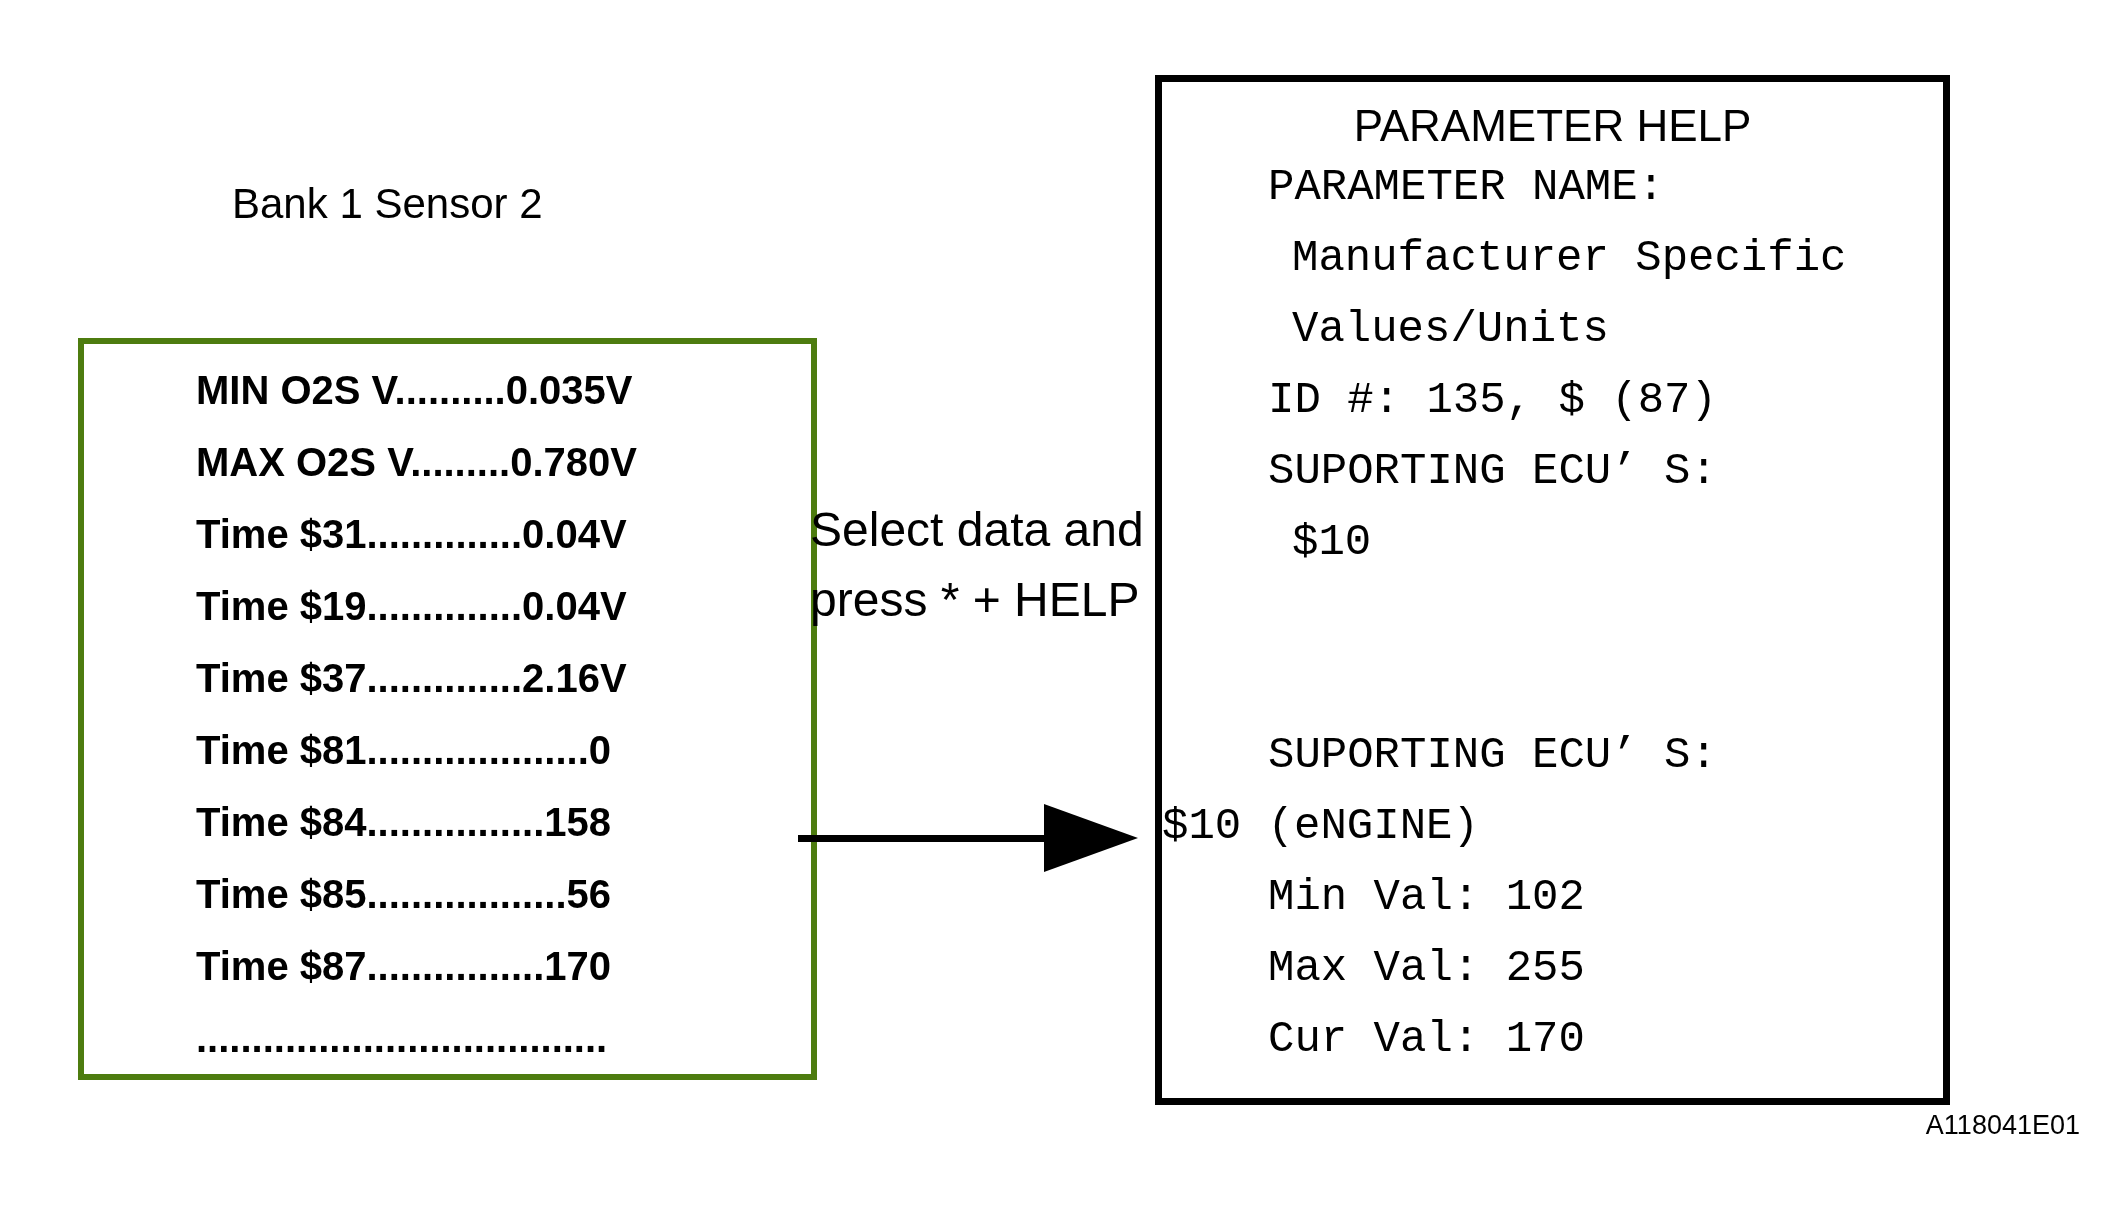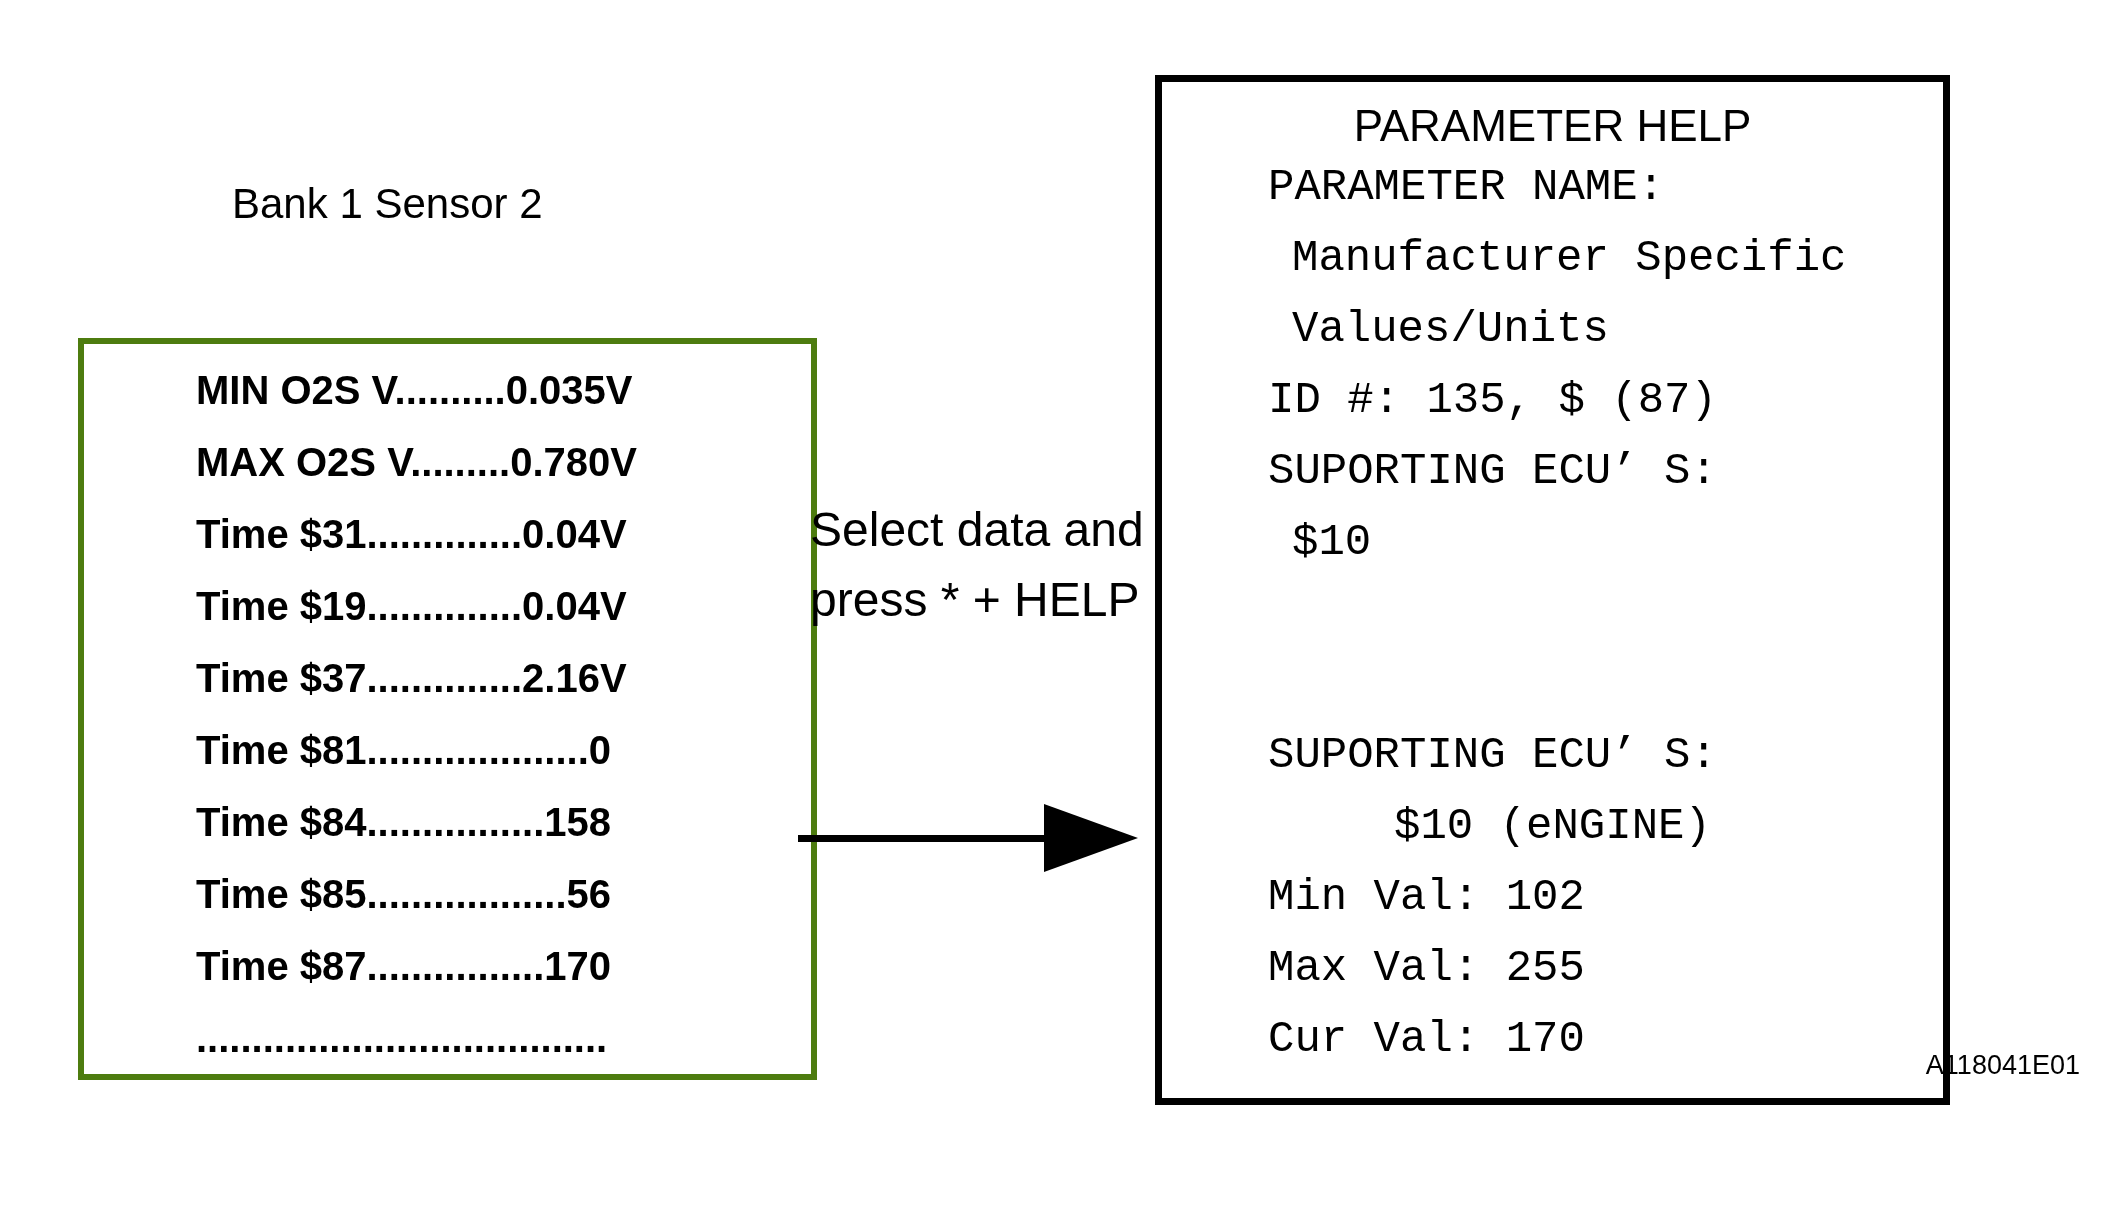--- a/index.html
+++ b/index.html
@@ -61,25 +61,25 @@
     font-size:44px; line-height:52px;
     white-space:nowrap;
   }
   .help-lines { margin-top:0;font-family:Liberation Mono, monospace; }
   .hrow {
     height:71px; line-height:71px;
     font-size:44px; white-space:nowrap;
   }
   .ind0 { padding-left:106px; }
   .ind1 { padding-left:130px; }
-  .ind2 { padding-left:232px; }
+  .ind2 { }
 
   
   .figure-code {
-    position:absolute; right:34px; top:1050px;
+    position:absolute; right:34px; top:1110px;
     font-size:27px; white-space:nowrap;
   }
 </style>
 </head>
 <body>
 
 <div class="canvas">
 
   <div class="bank-label">Bank 1 Sensor 2</div>
 

